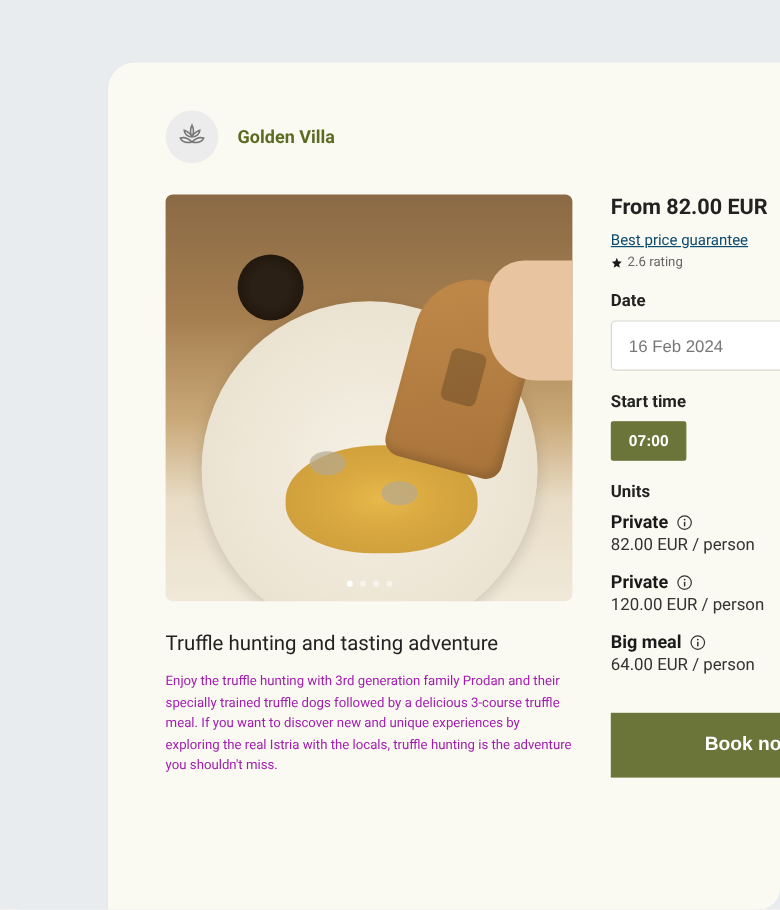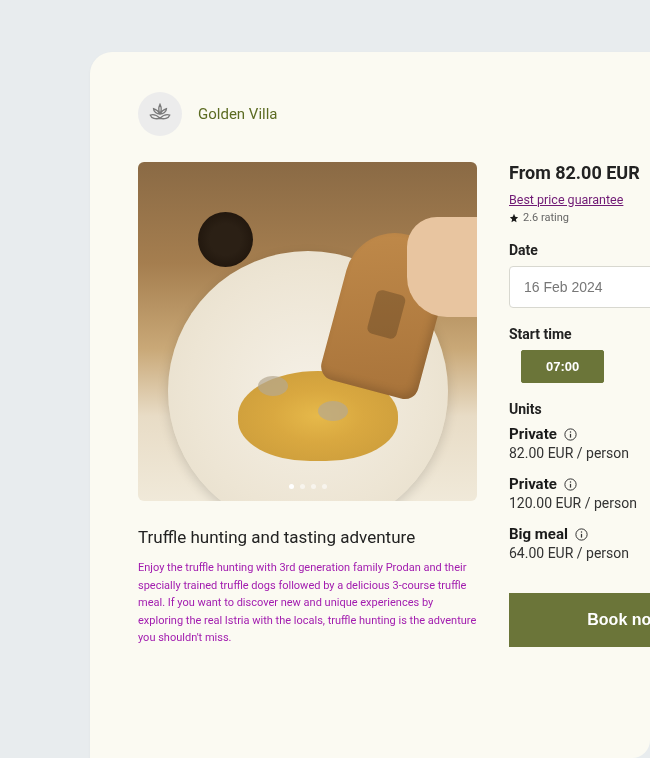--- a/index.html
+++ b/index.html
@@ -38,21 +38,21 @@
     width: 44px; height: 44px;
     border-radius: 50%;
     background: #ececec;
     display: flex;
     align-items: center;
     justify-content: center;
   }
   .logo-circle svg { width: 26px; height: 26px; }
   .brand-name {
     font-size: 15px;
-    font-weight: 400;
+    font-weight: 700;
     color: #5c6b22;
   }
   .content {
     display: flex;
     gap: 32px;
   }
   .left-col {
     width: 339px;
     flex-shrink: 0;
   }
@@ -158,21 +158,21 @@
   }
   .right-col { flex: 1; min-width: 0; }
   .price-row {
     font-size: 18px;
     font-weight: 700;
     margin-bottom: 6px;
     color: #222;
   }
   .guarantee {
     font-size: 12.5px;
-    color: #701a75;
+    color: #0c4a6e;
     text-decoration: underline;
     cursor: pointer;
     display: inline-block;
     margin-bottom: 4px;
   }
   .rating-row {
     display: flex;
     align-items: center;
     gap: 4px;
     font-size: 11px;
@@ -195,28 +195,27 @@
     font-size: 14px;
     color: #777;
     margin-bottom: 18px;
   }
   .time-row {
     display: flex;
     gap: 8px;
     margin-bottom: 18px;
   }
   .time-btn {
-    padding: 8px 24px;
+    padding: 8px 14px;
     font-size: 13px;
     font-weight: 600;
     border: 1px solid #333;
     background: #fff;
     border-radius: 2px;
     cursor: pointer;
-    margin-left: 12px;
   }
   .time-btn.selected {
     background: #6b7539;
     color: #fff;
     border-color: #6b7539;
   }
   .unit {
     margin-bottom: 14px;
   }
   .unit-name {

